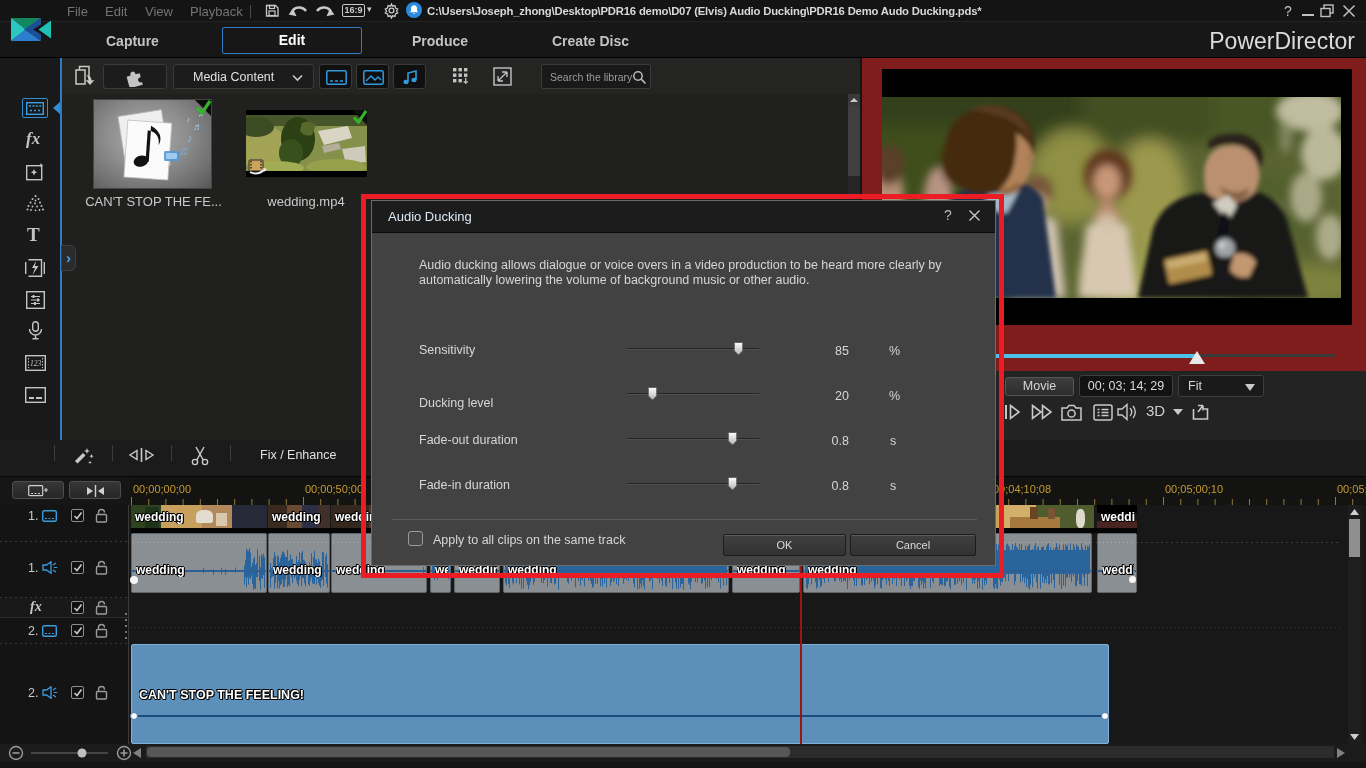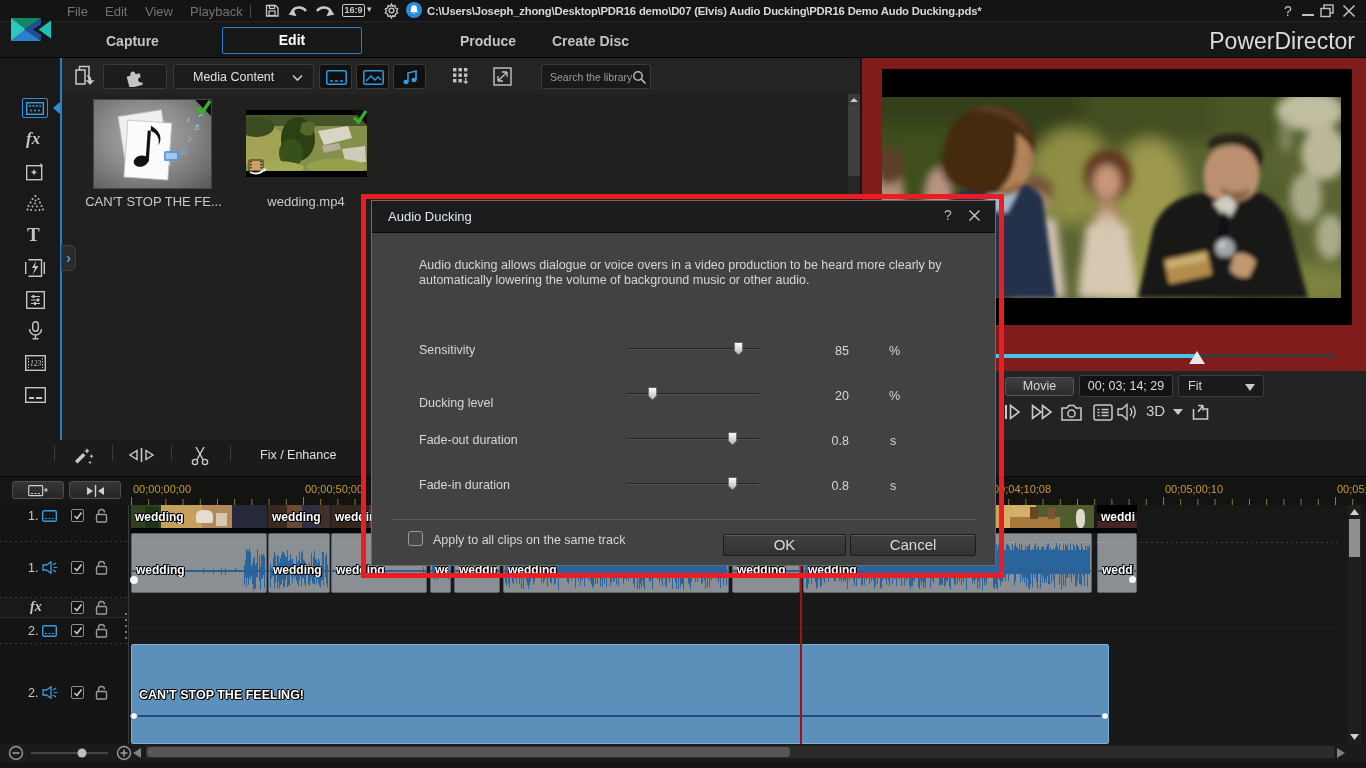--- a/index.html
+++ b/index.html
@@ -39,21 +39,21 @@
   
   #dialog { left:371px; top:200px; width:625px; height:366px; background:#424242;
      border:1px solid #6b6b6b; }
   #dlgtitle { left:0px; top:0px; width:623px; height:32px; background:#1c1c1c; border-bottom:1px solid #0a0a0a;}
   .dlabel { position:absolute; font-size:12.5px; color:#d6d6d6; }
   .dvalue { position:absolute; font-size:12.5px; color:#d6d6d6; width:40px; text-align:right;}
   .sltrack { position:absolute; width:132px; height:2px; background:#242424; border-bottom:1px solid #505050; }
   .slthumb { position:absolute; width:11px; height:14px; }
   .dlgbtn { position:absolute; top:333px; height:22px; background:linear-gradient(#404040,#323232);
     border:1px solid #1c1c1c; box-shadow:inset 0 1px 0 #5c5c5c; border-radius:2px;
-    font-size:15px; color:#dadada; text-align:center; line-height:20px; }
+    font-size:11px; color:#dadada; text-align:center; line-height:20px; }
   #redrect { left:361px; top:194px; width:643px; height:384px; border:5px solid #ec1c24; }
 </style>
 </head>
 <body>
 <div id="app">
   <div class="abs" id="titlebar">
     <span class="menuitem" style="left:67px;">File</span>
     <span class="menuitem" style="left:105px;">Edit</span>
     <span class="menuitem" style="left:145px;">View</span>
     <span class="menuitem" style="left:190px;">Playback</span>
@@ -95,21 +95,21 @@
   <svg class="abs" style="left:11px;top:18px;z-index:5;" width="41" height="23" viewBox="0 0 41 23">
     <polygon points="0,0 30,0 15,11.5" fill="#13875f"></polygon>
     <polygon points="0,0 0,23 15,11.5" fill="#2bc7c3"></polygon>
     <polygon points="0,23 30,23 15,11.5" fill="#2e7ed0"></polygon>
     <path d="M30 0 L13 11.5 L30 23 L30 16.5 L22 11.5 L30 6.5 Z" fill="#1c4f97"></path>
     <polygon points="40,2.5 40,20.5 27.5,11.5" fill="#20c1b5"></polygon>
   </svg>
   <div class="abs" id="tabrow">
     <span class="tab" style="left:106px;">Capture</span>
     <div id="editbox">Edit</div>
-    <span class="tab" style="left:412px;margin-left:48px;">Produce</span>
+    <span class="tab" style="left:412px;">Produce</span>
     <span class="tab" style="left:552px;">Create Disc</span>
   </div>
   <div class="abs" id="pdtext">PowerDirector</div>
   <div class="abs" id="sidebar">
     <div class="abs" style="left:22px;top:40px;width:26px;height:20px;border:1px solid #2e8fd8;border-radius:2px;"></div>
     <svg class="abs" style="left:26px;top:44px;" width="18" height="13" viewBox="0 0 18 13">
       <rect x="0.7" y="0.7" width="16.6" height="11.6" fill="none" stroke="#3b9ce0" stroke-width="1.4"></rect>
       <path d="M3 4 h12 M4 8.5 h2 M8 8.5 h2 M12 8.5 h2" stroke="#3b9ce0" stroke-width="1.3" stroke-dasharray="2 1.4"></path>
     </svg>
     <div class="abs" style="left:53px;top:44px;width:0;height:0;border-top:6px solid transparent;border-bottom:6px solid transparent;border-right:7px solid #2e8fd8;"></div>

